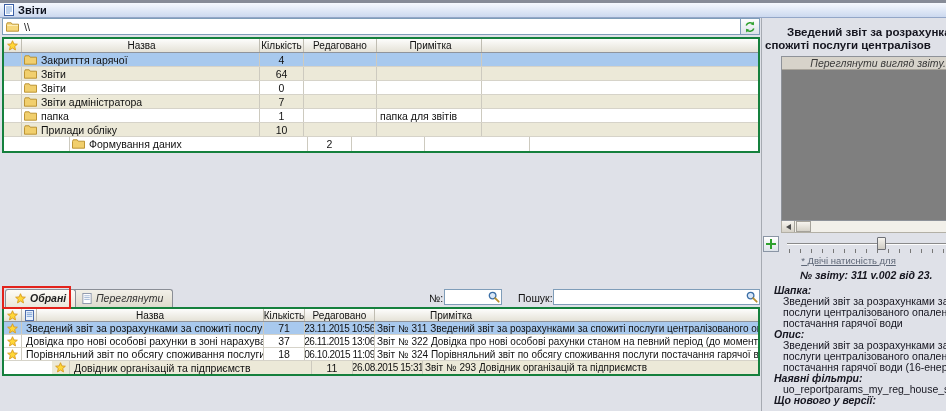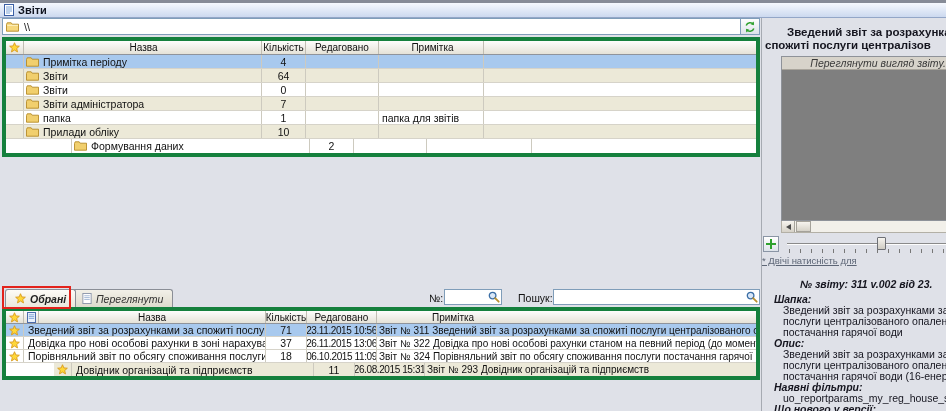--- a/index.html
+++ b/index.html
@@ -13,21 +13,21 @@
   .main { position: absolute; top: 18px; left: 0; right: 0; bottom: 0; }
 
   
   .left-panel { position: absolute; top: 0; left: 2px; width: 758px; bottom: 0; }
   .pathbar { position: absolute; top: 0; left: 0; right: 0; height: 17px; display: flex; }
   .path-field { flex: 1; background: #fff; border: 1px solid #7f9db9; display: flex; align-items: center;
     gap: 5px; padding-left: 3px; font-size: 11px; color: #222; }
   .refresh-btn { width: 19px; border: 1px solid #7f9db9; border-left: none;
     background: linear-gradient(#fefefe, #dde3ea); display: flex; align-items: center; justify-content: center; cursor: pointer; }
 
-  .tbl { position: absolute; left: 0; right: 0; border: 4px solid #15803d; background: #fff; }
+  .tbl { position: absolute; left: 0; right: 0; border: 2px solid #15803d; background: #fff; }
   .top-tbl { top: 19px; }
   .thead { display: flex; height: 14px; background: linear-gradient(#fdfdfc, #e5e2d7);
     border-bottom: 1px solid #8f949c; font-size: 10px; color: #111; }
   .thead .hc { display: flex; align-items: center; justify-content: center;
     border-right: 1px solid #c0bdb2; overflow: hidden; white-space: nowrap; }
   .trow { display: flex; height: 14px; font-size: 10.5px; color: #111; border-bottom: 1px solid #d6d3c9; }
   .trow:last-child { border-bottom: none; margin-left: 48px; }
   .trow .c { display: flex; align-items: center; border-right: 1px solid #cdcabf;
     overflow: hidden; white-space: nowrap; }
   .w-star { width: 18px; flex: none; justify-content: center; }
@@ -35,22 +35,22 @@
   .w-count { width: 44px; flex: none; justify-content: center; }
   .w-edit { width: 73px; flex: none; justify-content: center; }
   .w-note { width: 105px; flex: none; padding-left: 3px; }
   .w-fill { flex: 1; border-right: none !important; padding-left: 3px; }
   .row-beige { background: #ece9d8; }
   .row-white { background: #ffffff; }
   .row-sel { background: #a8c9ee; }
 
   
   .tabs-row { position: absolute; top: 270px; left: 0; right: 0; height: 19px; }
-  .tab { position: absolute; top: 1px; height: 18px; display: flex; align-items: center; gap: 4px;
-    padding: 8px 9px; border: 1px solid #8a8e96; border-bottom: none; border-radius: 3px 3px 0 0;
+  .tab { position: absolute; top: 1px; height: 18px; display: flex; align-items: flex-end; gap: 4px;
+    padding: 3px 9px; border: 1px solid #8a8e96; border-bottom: none; border-radius: 3px 3px 0 0;
     font-size: 10.5px; font-style: italic; cursor: pointer; }
   .tab-active { left: 3px; background: linear-gradient(#fdfcf8, #eae7db); font-weight: bold; color: #222; z-index: 2; }
   .tab-idle { left: 70px; background: linear-gradient(#f2f0e8, #dedbcd); color: #333; }
   .red-box { position: absolute; left: 0; top: -2px; width: 69px; height: 23px;
     border: 2px solid #e3231b; z-index: 5; pointer-events: none; }
   .srch-lbl { position: absolute; top: 4px; font-size: 10.5px; color: #111; }
   .inp-wrap { position: absolute; top: 1px; height: 16px; background: #fff; border: 1px solid #7f9db9;
     display: flex; align-items: center; }
   .inp-wrap input { flex: 1; min-width: 0; border: none; outline: none; height: 12px; font-size: 10.5px;
     font-family: "Liberation Sans", sans-serif; padding: 0 2px; background: transparent; }
@@ -88,23 +88,23 @@
   .zoomrow { display: flex; margin-top: 3px; gap: 6px; }
   .plus-btn { width: 16px; height: 16px; flex: none; margin-left: 1px; border: 1px solid #8a95a5;
     background: linear-gradient(#ffffff, #dde3ea); display: flex; align-items: center; justify-content: center; cursor: pointer; }
   .slider { position: relative; flex: 1; height: 18px; }
   .sl-track { position: absolute; left: 2px; right: -8px; top: 7px; height: 0;
     border-top: 1px solid #8a8a8a; border-bottom: 1px solid #fdfdfd; }
   .sl-thumb { position: absolute; left: 57%; top: 1px; width: 9px; height: 13px;
     background: linear-gradient(#f6f4ef, #cfcbc2); border: 1px solid #6e7076; border-radius: 1px; cursor: grab; }
   .sl-ticks { position: absolute; left: 4px; right: -8px; top: 13px; height: 4px;
     background: repeating-linear-gradient(90deg, #777 0 1px, transparent 1px 11px); }
-  .zoom-hint { margin-top: 1px; text-align: left; padding-right: 11px; font-size: 9.5px; color: #5d6676;
+  .zoom-hint { margin-top: 1px; text-align: center; padding-right: 11px; font-size: 9.5px; color: #5d6676;
     text-decoration: underline; white-space: nowrap; cursor: pointer; }
-  .report-no { margin-top: 12px; padding-left: 38px; font-size: 10.5px; font-weight: bold; font-style: italic;
+  .report-no { margin-top: 3px; padding-left: 38px; font-size: 10.5px; font-weight: bold; font-style: italic;
     white-space: nowrap; color: #15151f; }
   .details { margin-top: 4px; font-size: 10.5px; line-height: 11px; color: #15151f; }
   .sec-h { font-weight: bold; font-style: italic; padding-left: 12px; white-space: nowrap; }
   .sec-l { padding-left: 21px; white-space: nowrap; }
 </style>
 </head>
 <body>
 
 <div class="window">
   <div class="top-strip"></div>
@@ -154,21 +154,21 @@
           <div class="hc w-note" style="justify-content:center">Примітка</div>
           <div class="hc w-fill"></div>
         </div>
 
         <div class="trow row-sel">
           <div class="c w-star"></div>
           <div class="c w-name">
               <svg width="13" height="10" viewBox="0 0 13 10">
                 <path d="M0.5 2.5 L0.5 9.2 L12.5 9.2 L12.5 2.2 L6.2 2.2 L5.2 0.8 L1.2 0.8 Z" fill="#f1cf6d" stroke="#b68b28" stroke-width="0.9"></path>
               </svg>
-              <span>Примітка періоду</span>
+              <span>Закритття гарячої</span>
             </div>
           <div class="c w-count">4</div>
           <div class="c w-edit"></div>
           <div class="c w-note"></div>
           <div class="c w-fill"></div>
         </div>
         <div class="trow row-beige">
           <div class="c w-star"></div>
           <div class="c w-name">
               <svg width="13" height="10" viewBox="0 0 13 10">

